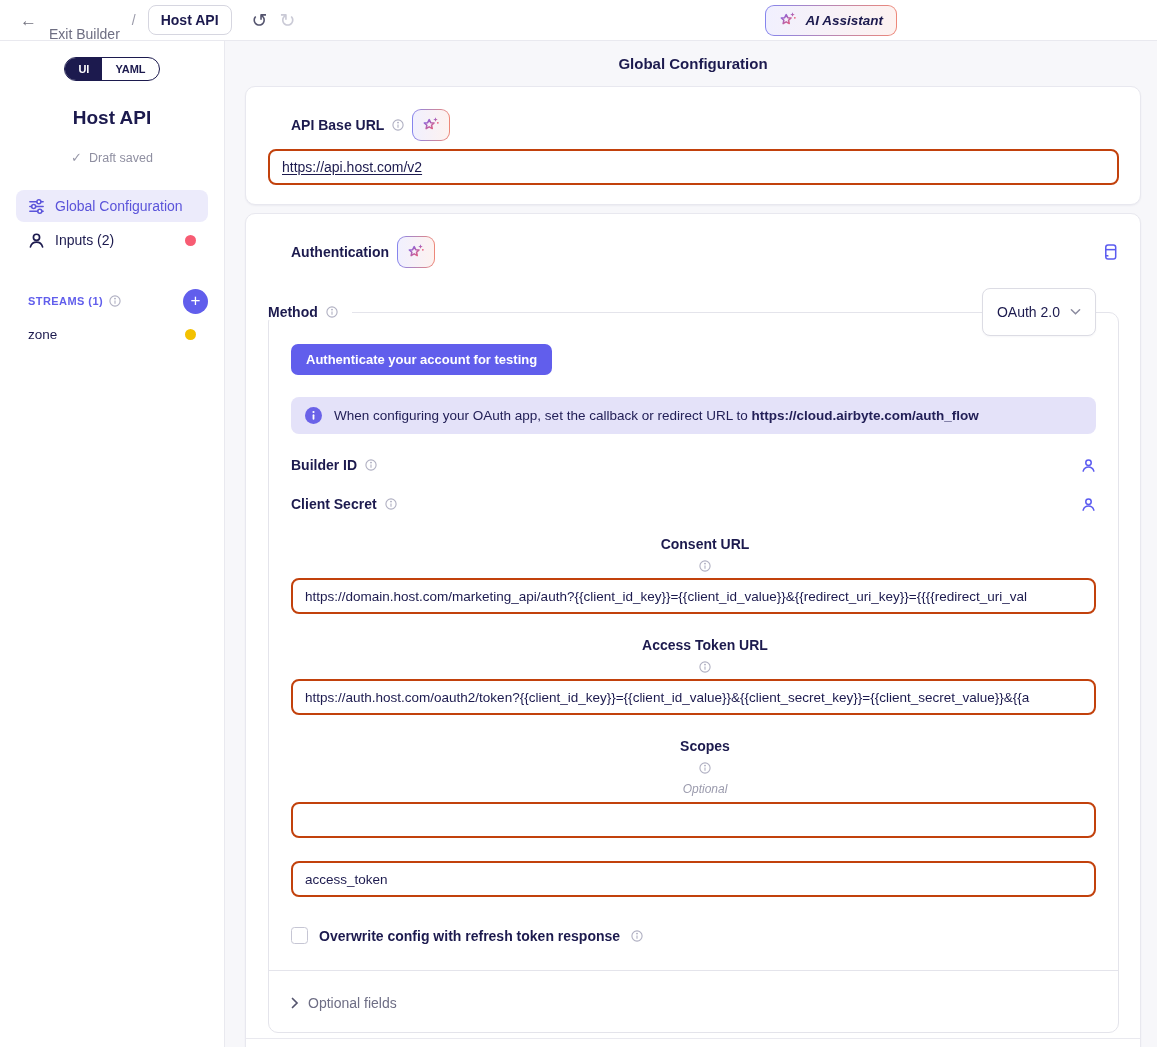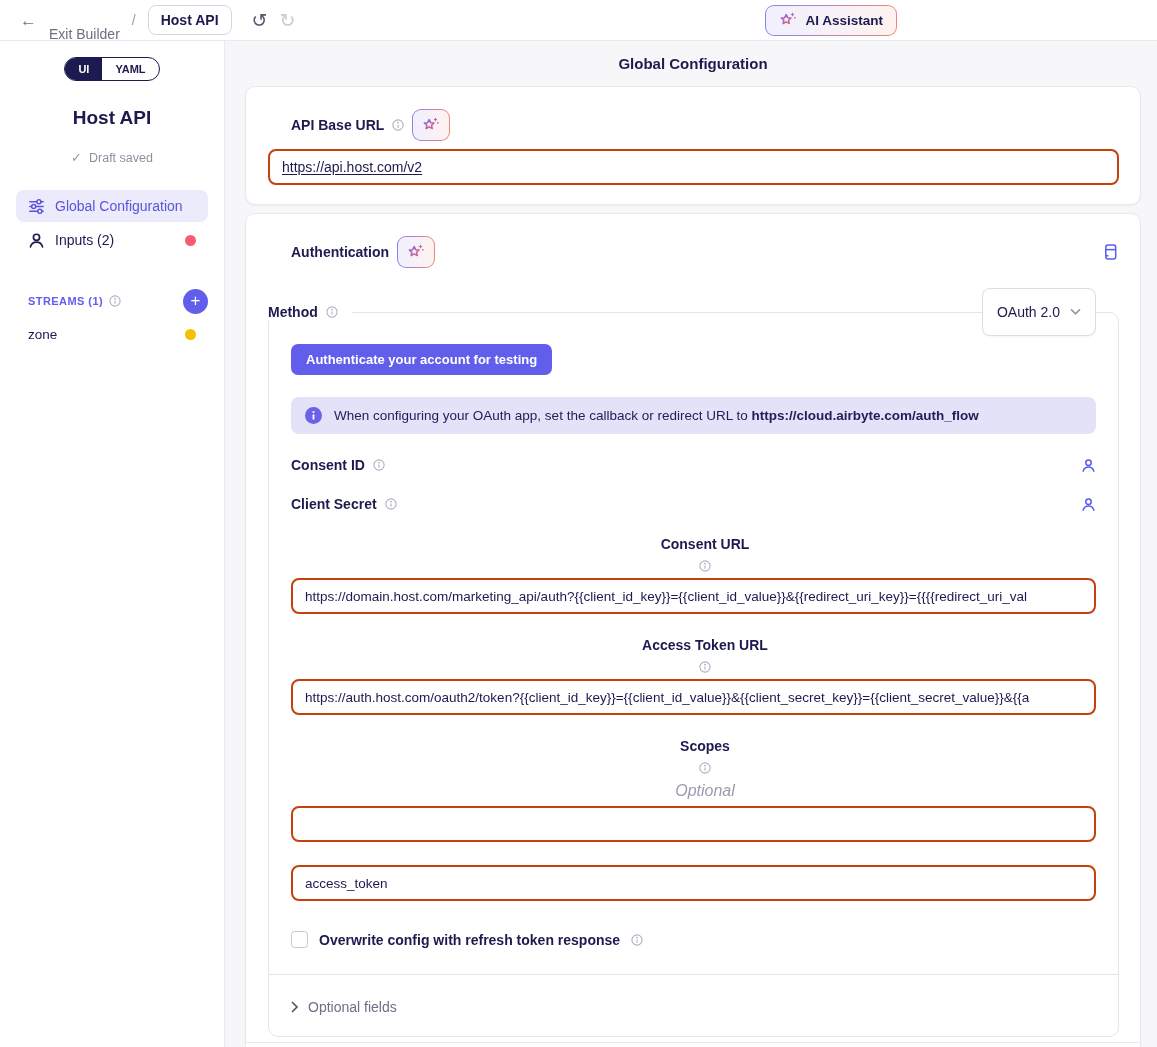--- a/index.html
+++ b/index.html
@@ -21,21 +21,21 @@
     border:1px solid #D6D6E0; border-radius:8px; background:#fff;
     padding:6px 12px; font-size:14px; font-weight:600; color:#1C1A4E;
   }
   .hist-icon { font-size:19px; line-height:1; cursor:pointer; }
   .undo { color:#54546E; margin-left:8px; }
   .redo { color:#CACAD6; }
   
   .ai-wrap {
     padding:1px; border-radius:9px;
     background:linear-gradient(90deg,#8585EE,#EE8878);
-    display:inline-block; cursor:pointer;
+    display:inline-block; cursor:pointer;font-style:italic;
   }
   .ai-inner {
     border-radius:8px; background:linear-gradient(90deg,#F1F0FE,#FDF2F0);
     display:flex; align-items:center; justify-content:center;
   }
   .ai-big { margin-left:auto; margin-right:260px; }
   .ai-big .ai-inner { height:29px; padding:0 13px; gap:8px; }
   .ai-big .ai-label { font-size:13.5px; font-weight:600; color:#1C1A4E; }
   .ai-small .ai-inner { width:36px; height:30px; }
   
@@ -102,21 +102,21 @@
   }
   .banner {
     margin-top:22px; background:#E4E2F9; border-radius:8px; height:37px;
     display:flex; align-items:center; gap:12px; padding:0 14px; font-size:13.5px; color:#232058;
   }
   .banner b { font-weight:700; }
   .inline-field-row { display:flex; align-items:center; gap:8px; margin-top:22px; height:18px; }
   .inline-field-row .right-icon { margin-left:auto; }
   .field-block { margin-top:23px; }
   .field-block .label-row { margin-bottom:6px;flex-direction:column; }
-  .optional-tag { font-size:16px; font-style:italic; color:#9B9BAD; }
+  .optional-tag { font-size:12px; font-style:italic; color:#9B9BAD; }
   .checkbox-row { display:flex; align-items:center; gap:11px; margin-top:30px; }
   .checkbox { width:17px; height:17px; border:1.5px solid #C6C6D4; border-radius:3.5px; background:#fff; cursor:pointer; flex-shrink:0; }
   .optional-row {
     border-top:1px solid #E4E4EB; padding:24px 22px 21px 22px;
     display:flex; align-items:center; gap:9px; cursor:pointer;
   }
   .optional-label { font-size:14px; color:#6E6E85; }
   .card-footer {
     border-top:1px solid #E9E9EF; padding:17px 20px 15px 20px;
     display:flex; justify-content:flex-end;
@@ -303,21 +303,21 @@
                 <svg width="17" height="17" viewBox="0 0 17 17">
                   <circle cx="8.5" cy="8.5" r="8.5" fill="#6A62E8"></circle>
                   <circle cx="8.5" cy="5" r="1.1" fill="#fff"></circle>
                   <rect x="7.6" y="7.3" width="1.8" height="5.4" rx=".9" fill="#fff"></rect>
                 </svg>
               </span>
               <span><span>When configuring your OAuth app, set the callback or redirect URL to </span><b>https://cloud.airbyte.com/auth_flow</b></span>
             </div>
 
             <div class="inline-field-row">
-              <span class="fld-label">Consent ID</span>
+              <span class="fld-label">Builder ID</span>
               <span class="hint-icon">
                 <svg width="12" height="12" viewBox="0 0 12 12" fill="none" stroke="#B0B0C2" stroke-width="1.1">
                   <circle cx="6" cy="6" r="5.1"></circle>
                     <line x1="6" y1="5.4" x2="6" y2="8.7"></line>
                     <circle cx="6" cy="3.6" r=".4" fill="#B0B0C2"></circle>
                 </svg>
               </span>
               <span class="hint-icon right-icon">
                 <svg width="15" height="15" viewBox="0 0 16 16" fill="none" stroke="#5B5BF0" stroke-width="1.6" stroke-linecap="round">
                   <circle cx="8" cy="5" r="2.9"></circle>

